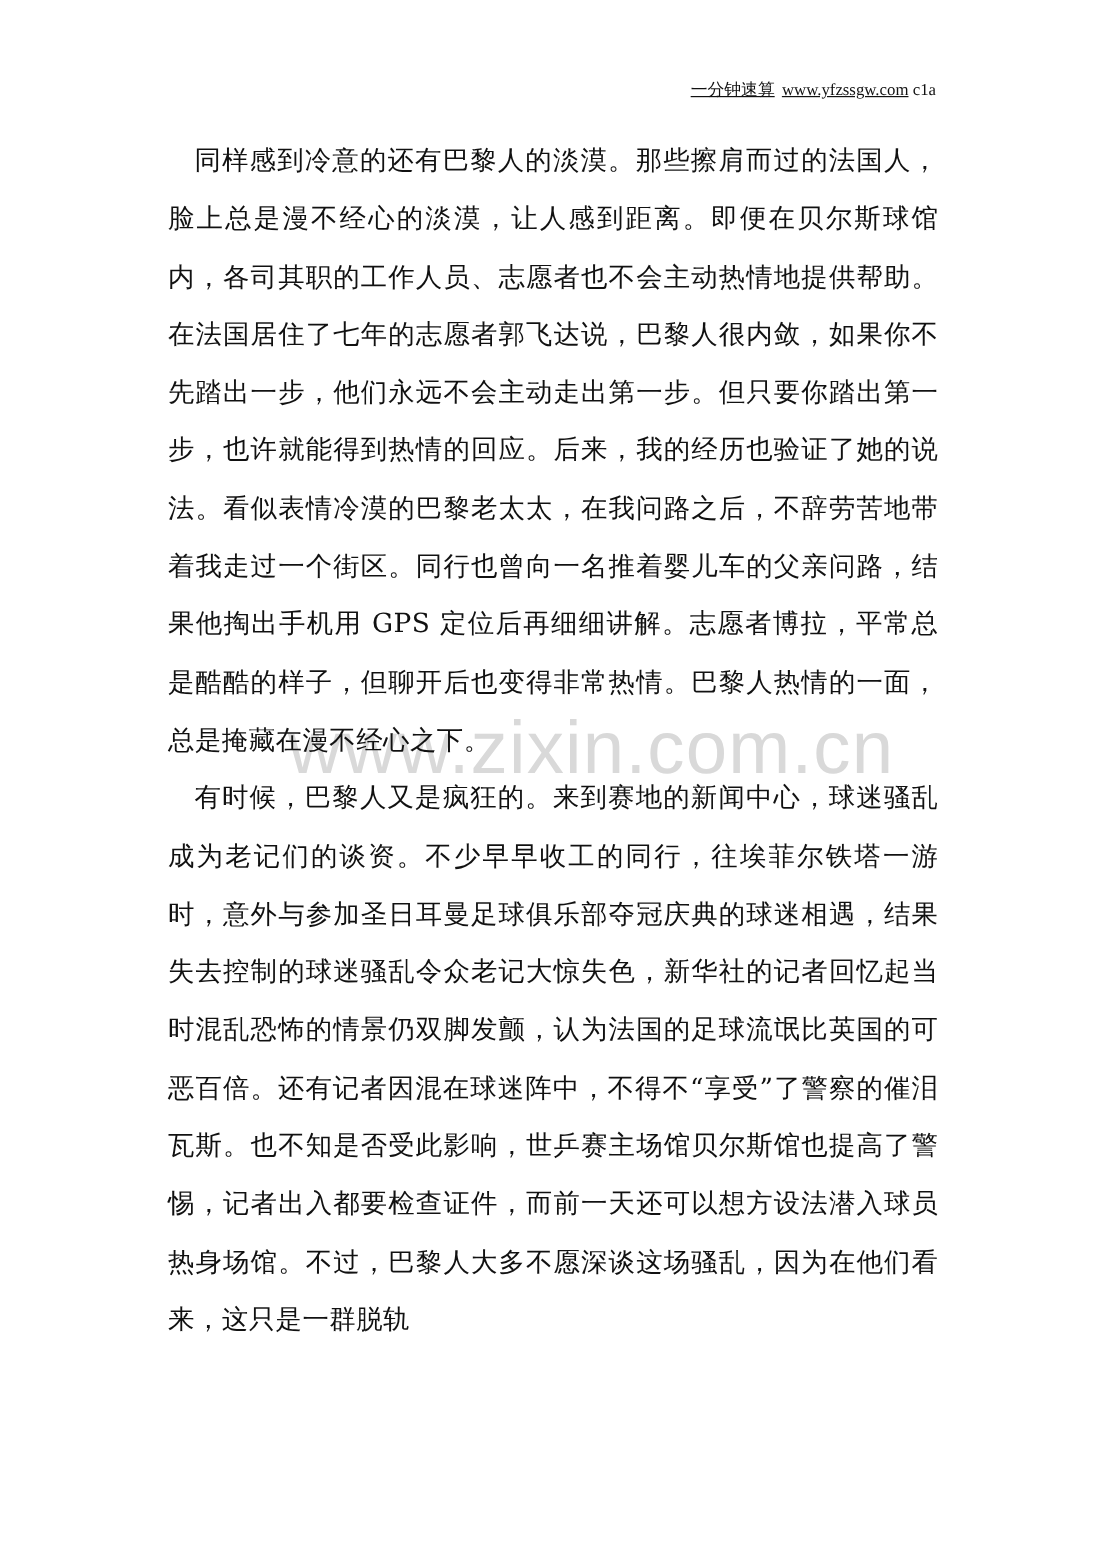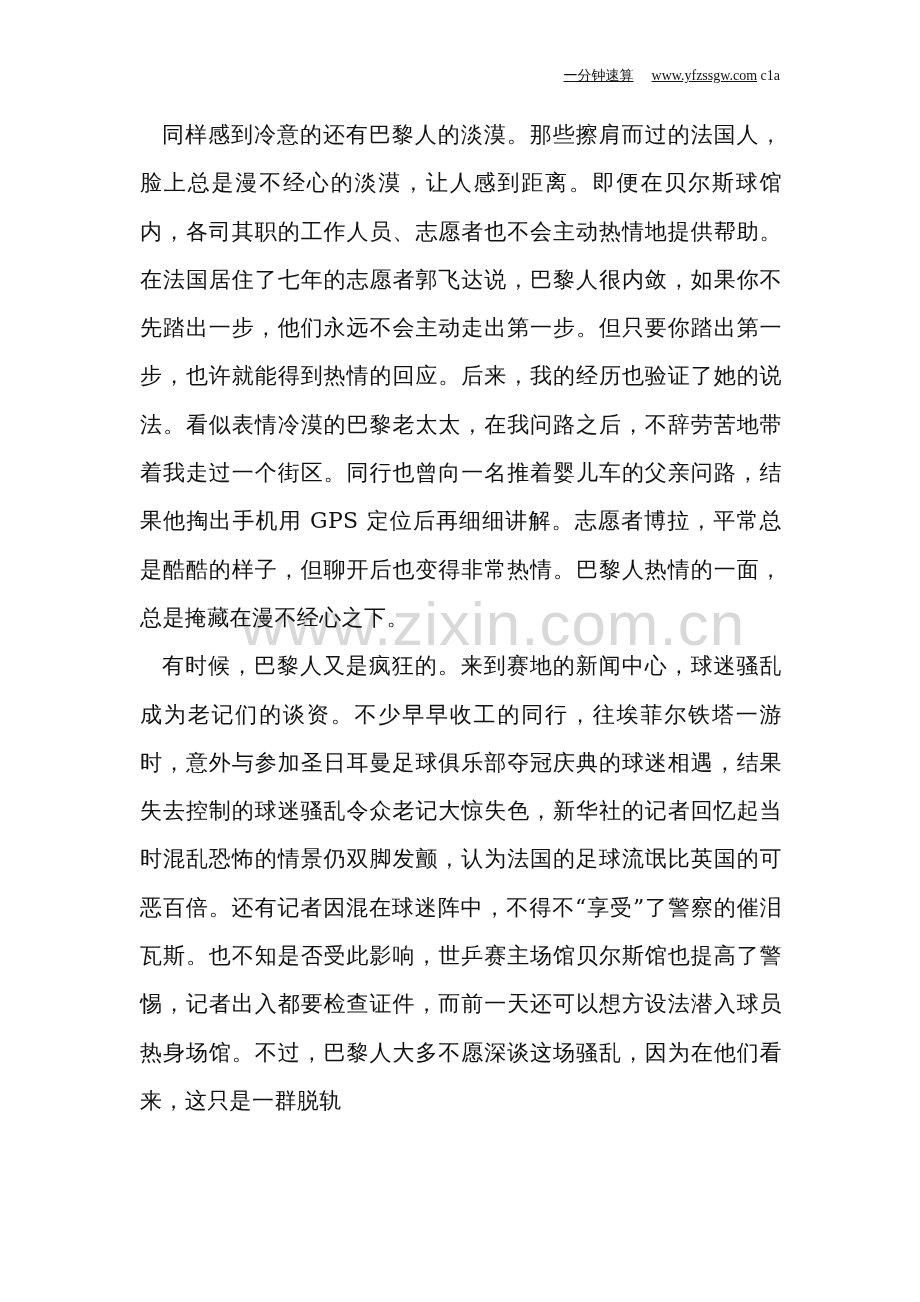--- a/index.html
+++ b/index.html
@@ -1,20 +1,20 @@
 <!DOCTYPE html>
 <html><head>
 <meta charset="utf-8">
 <style>
   html, body { margin: 0; padding: 0; background: #ffffff; }
   body { width: 920px; height: 1302px; position: relative; overflow: hidden;
          font-family: "DejaVu Serif", "Liberation Serif", serif; color: #111; }
   .header { position: absolute; top: 66px; right: 140px; font-size: 14px; line-height: 20px;
             font-family: "Liberation Serif", "DejaVu Serif", serif; color: #111; white-space: nowrap; }
-  .header .u { text-decoration: underline; margin-left: 12px; }
+  .header .u { text-decoration: underline; }
   .header .gap { display: inline-block; width: 6px; }
   .body-text { position: absolute; left: 140px; top: 111px; width: 642px; }
   .para { margin: 0; font-size: 22px; line-height: 48.3px; text-align: justify;
           text-indent: 1em; letter-spacing: 0.4px; word-break: break-all; }
   .watermark { position: absolute; left: 228px; top: 588px; font-family: "Liberation Sans", "DejaVu Sans", sans-serif;
                font-size: 62px; color: #d9d9d9; letter-spacing: 1px; pointer-events: none; z-index: 0; margin-left: 12px; }
   .body-text { z-index: 1; }
 </style>
 </head>
 <body>

